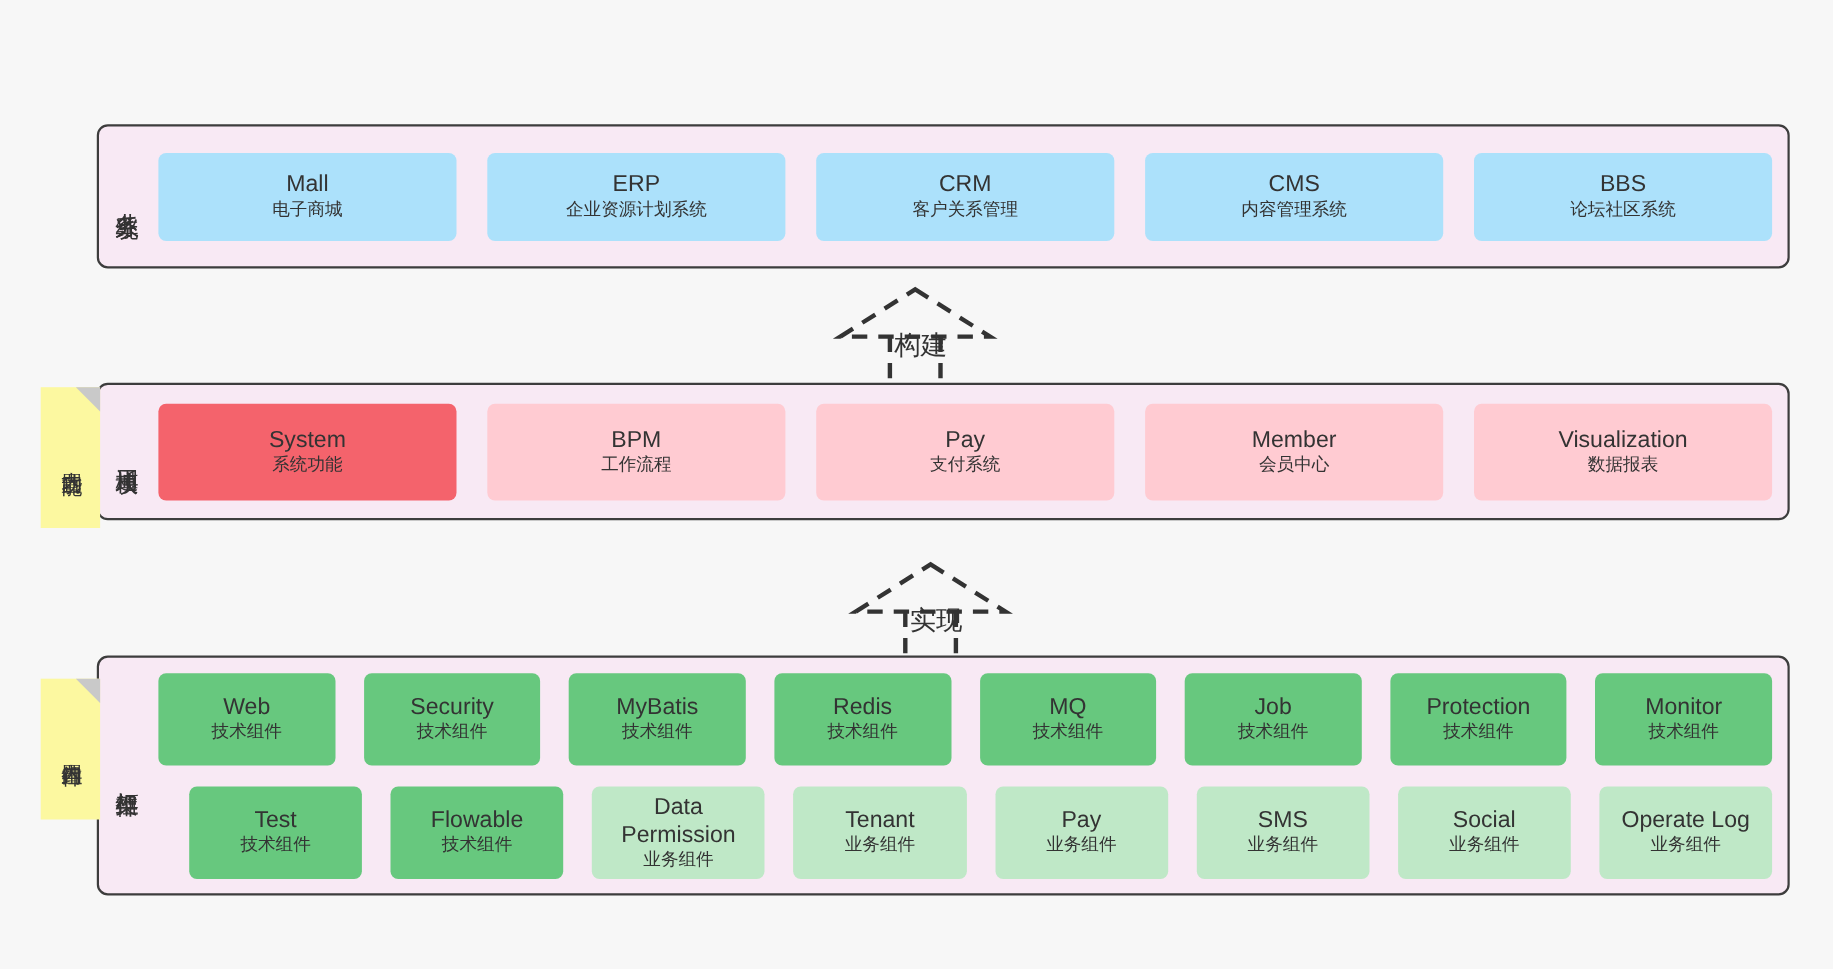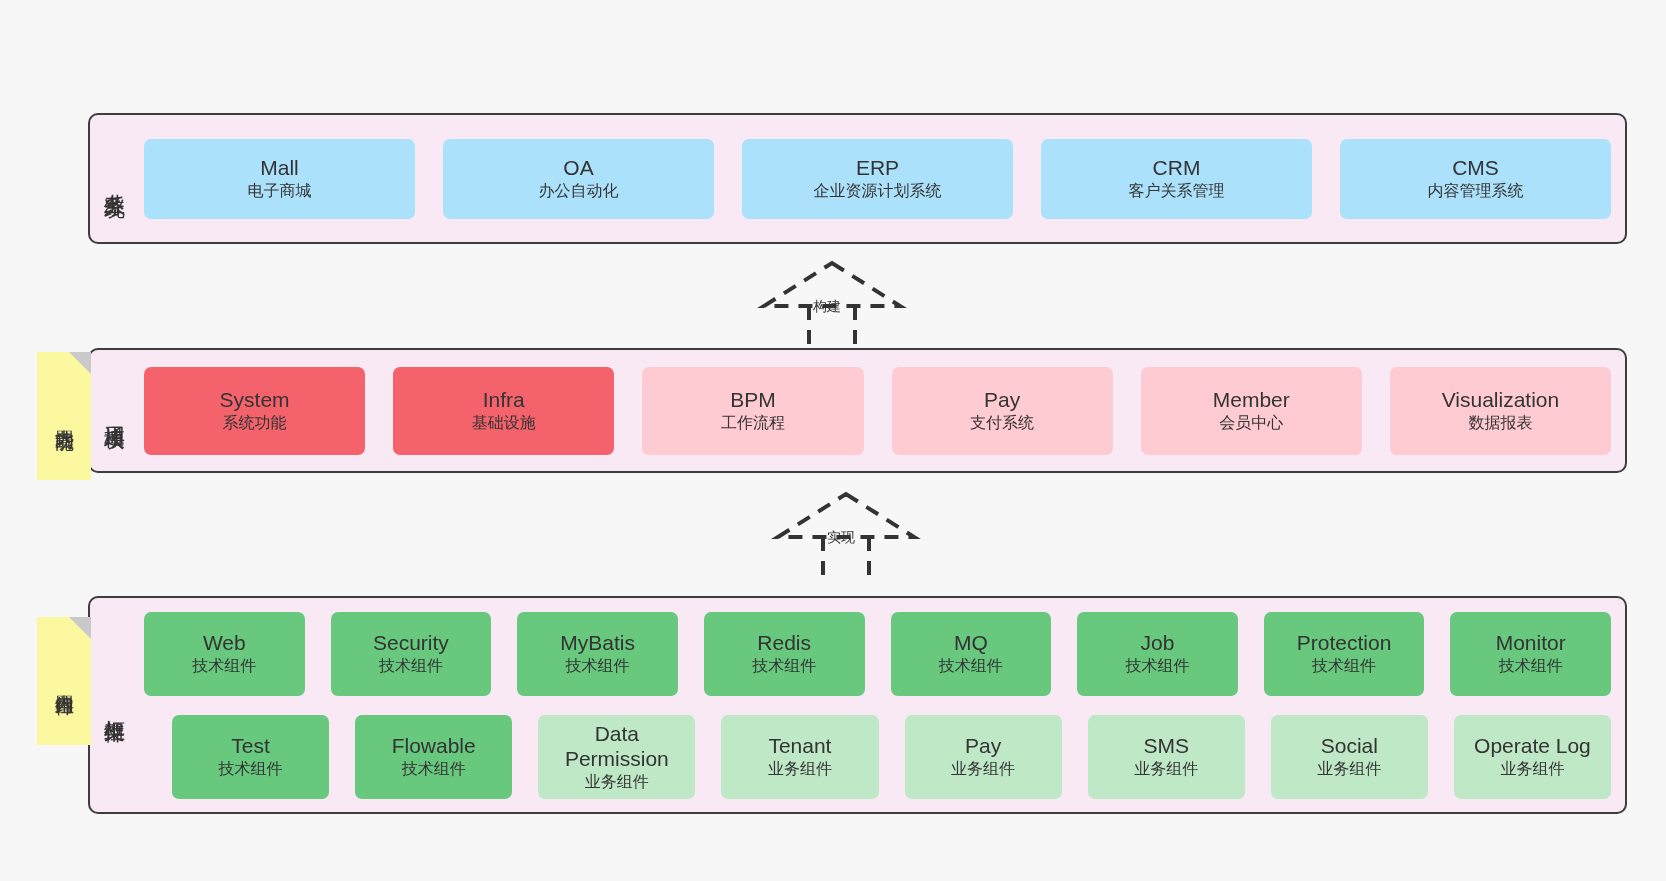--- a/index.html
+++ b/index.html
@@ -118,55 +118,55 @@
     border-top: 22px solid #c9c9c9;
   }
 
   
   .connector {
     position: absolute;
     z-index: 4;
   }
   .connector .conn-label {
     position: absolute;
-    font-size: 14px;
+    font-size: 24px;
     color: #333;
     background: transparent;
     white-space: nowrap;
     user-select: none;
   }
 </style>
 </head>
 <body>
 
 <div id="canvas">
 
   <div class="layer" id="layer-business" style="left:88px; top:113px; width:1539px; height:131px;">
     <div class="layer-label">业务系统</div>
     <div class="layer-body">
       <div class="row">
         <div class="card blue">
           <div class="t1">Mall</div>
           <div class="t2">电子商城</div>
         </div>
         <div class="card blue">
-          <div class="t1">OA</div>
-          <div class="t2">办公自动化</div>
-        </div>
-        <div class="card blue">
           <div class="t1">ERP</div>
           <div class="t2">企业资源计划系统</div>
         </div>
         <div class="card blue">
           <div class="t1">CRM</div>
           <div class="t2">客户关系管理</div>
         </div>
         <div class="card blue">
           <div class="t1">CMS</div>
           <div class="t2">内容管理系统</div>
+        </div>
+        <div class="card blue">
+          <div class="t1">BBS</div>
+          <div class="t2">论坛社区系统</div>
         </div>
       </div>
     </div>
   </div>
 
   <div class="connector" style="left:752px; top:258px; width:160px; height:86px;">
     <svg width="160" height="86" viewBox="0 0 160 86">
 
       <path d="M 80 5 L 148 48 L 12 48 Z" fill="none" stroke="#333333" stroke-width="4" stroke-dasharray="14 10" stroke-linejoin="miter"></path>
 
@@ -181,45 +181,41 @@
   </div>
 
   <div class="layer" id="layer-common" style="left:88px; top:348px; width:1539px; height:125px;">
     <div class="layer-label">通用模块</div>
     <div class="layer-body">
       <div class="row">
         <div class="card red">
           <div class="t1">System</div>
           <div class="t2">系统功能</div>
         </div>
-        <div class="card red">
-          <div class="t1">Infra</div>
-          <div class="t2">基础设施</div>
-        </div>
         <div class="card pink">
           <div class="t1">BPM</div>
           <div class="t2">工作流程</div>
         </div>
         <div class="card pink">
           <div class="t1">Pay</div>
           <div class="t2">支付系统</div>
         </div>
         <div class="card pink">
           <div class="t1">Member</div>
           <div class="t2">会员中心</div>
         </div>
         <div class="card pink">
           <div class="t1">Visualization</div>
           <div class="t2">数据报表</div>
         </div>
       </div>
     </div>
   </div>
 
-  <div class="connector" style="left:766px; top:489px; width:160px; height:86px;">
+  <div class="connector" style="left:766px; top:508px; width:160px; height:86px;">
     <svg width="160" height="86" viewBox="0 0 160 86">
       <path d="M 80 5 L 148 48 L 12 48 Z" fill="none" stroke="#333333" stroke-width="4" stroke-dasharray="14 10" stroke-linejoin="miter"></path>
       <path d="M 57 48 L 57 86 M 103 48 L 103 86" fill="none" stroke="#333333" stroke-width="4" stroke-dasharray="14 10"></path>
     </svg>
     <span class="conn-label" style="left:61px; top:40px;">实现</span>
   </div>
 
   <div class="note" style="left:37px; top:617px; height:128px;">
     <span class="fold"></span>
     <span class="note-text">内置组件</span>

